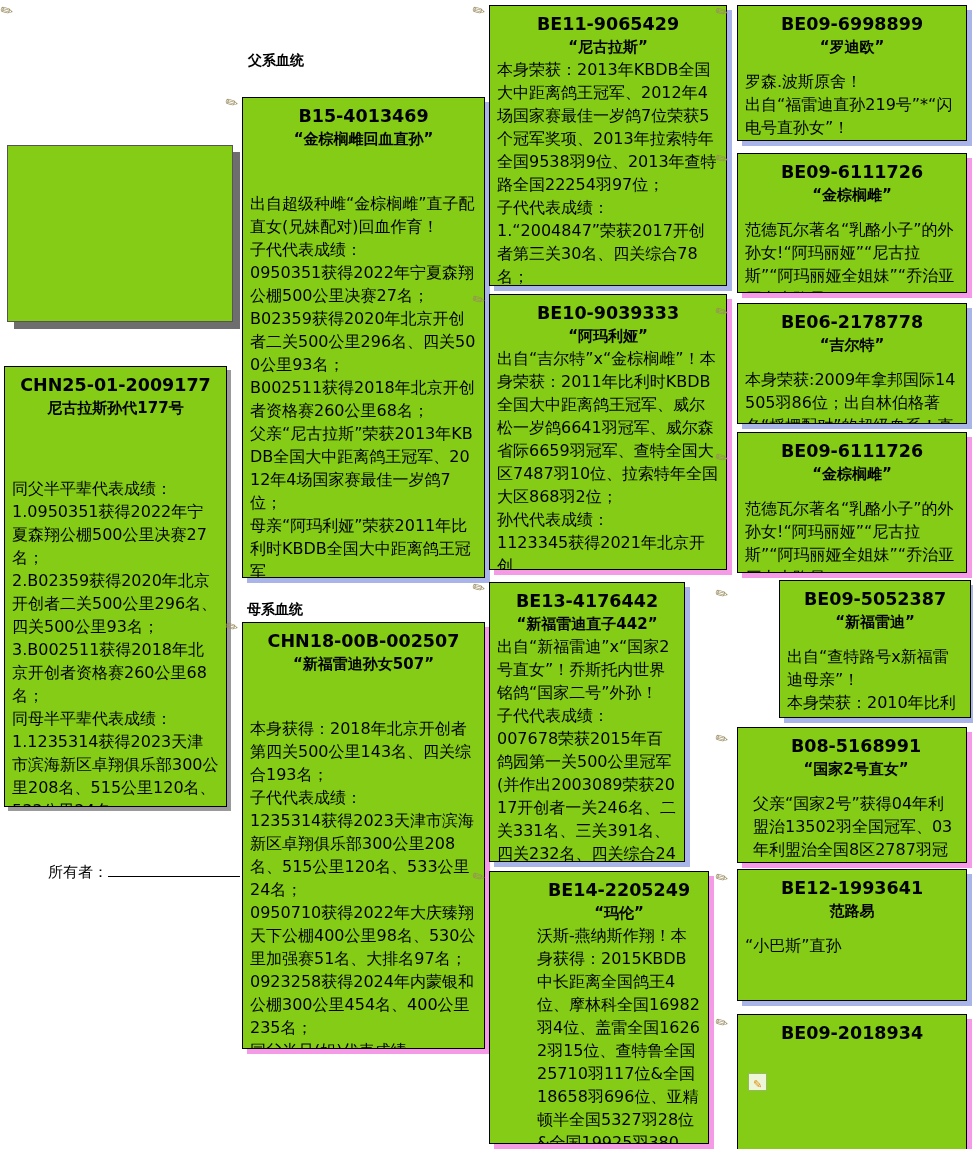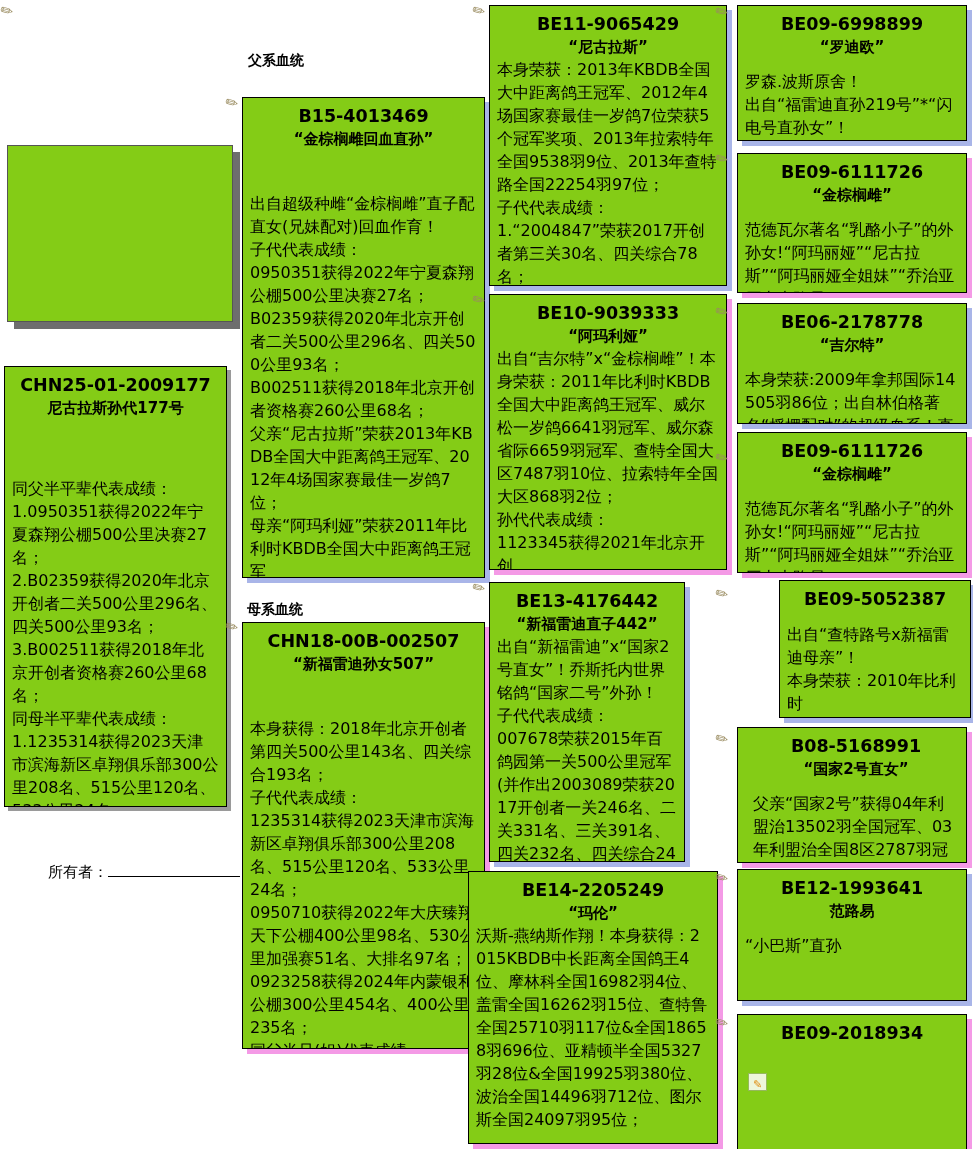--- a/index.html
+++ b/index.html
@@ -100,21 +100,21 @@
   <span class="pencil" style="left:473px;top:581px;">✎</span>
   <div class="box sh-blue" style="left:489px;top:582px;width:196px;height:280px;">
     <div class="ring">BE13-4176442</div>
     <div class="bname">“新福雷迪直子442”</div>
     <div class="body gap-c3">出自“新福雷迪”x“国家2号直女”！乔斯托内世界铭鸽“国家二号”外孙！
 子代代表成绩：
 007678荣获2015年百鸽园第一关500公里冠军(并作出2003089荣获2017开创者一关246名、二关331名、三关391名、四关232名、四关综合24</div>
   </div>
 
   <span class="pencil" style="left:473px;top:870px;">✎</span>
-  <div class="box sh-pink" style="left:468px;top:871px;width:250px;height:273px;">
+  <div class="box sh-pink" style="left:489px;top:871px;width:220px;height:273px;padding-left:40px;">
     <div class="ring">BE14-2205249</div>
     <div class="bname">“玛伦”</div>
     <div class="body gap-c3">沃斯-燕纳斯作翔！本身获得：2015KBDB中长距离全国鸽王4位、摩林科全国16982羽4位、盖雷全国16262羽15位、查特鲁全国25710羽117位&amp;全国18658羽696位、亚精顿半全国5327羽28位&amp;全国19925羽380位、波治全国14496羽712位、图尔斯全国24097羽95位；</div>
   </div>
 
   <span class="pencil" style="left:716px;top:5px;">✎</span>
   <div class="box sh-blue" style="left:737px;top:5px;width:230px;height:136px;">
     <div class="ring">BE09-6998899</div>
     <div class="bname">“罗迪欧”</div>
     <div class="body gap-c4">罗森.波斯原舍！
@@ -138,20 +138,21 @@
   <span class="pencil" style="left:716px;top:451px;">✎</span>
   <div class="box sh-pink" style="left:737px;top:432px;width:230px;height:141px;">
     <div class="ring">BE09-6111726</div>
     <div class="bname">“金棕榈雌”</div>
     <div class="body gap-c4">范德瓦尔著名“乳酪小子”的外孙女!“阿玛丽娅”“尼古拉斯”“阿玛丽娅全姐妹”“乔治亚历山大路易</div>
   </div>
 
   <span class="pencil" style="left:716px;top:587px;">✎</span>
   <div class="box sh-blue" style="left:759px;top:580px;width:192px;height:138px;margin-left:20px;">
     <div class="ring">BE09-5052387</div>
+    <div class="bname">“新福雷迪”</div>
     <div class="body gap-c4">出自“查特路号x新福雷迪母亲”！
 本身荣获：2010年比利时</div>
   </div>
 
   <span class="pencil" style="left:716px;top:732px;">✎</span>
   <div class="box sh-pink" style="left:737px;top:727px;width:230px;height:136px;padding-left:8px;">
     <div class="ring">B08-5168991</div>
     <div class="bname">“国家2号直女”</div>
     <div class="body gap-c4">父亲“国家2号”获得04年利盟治13502羽全国冠军、03年利盟治全国8区2787羽冠军、03年</div>
   </div>

